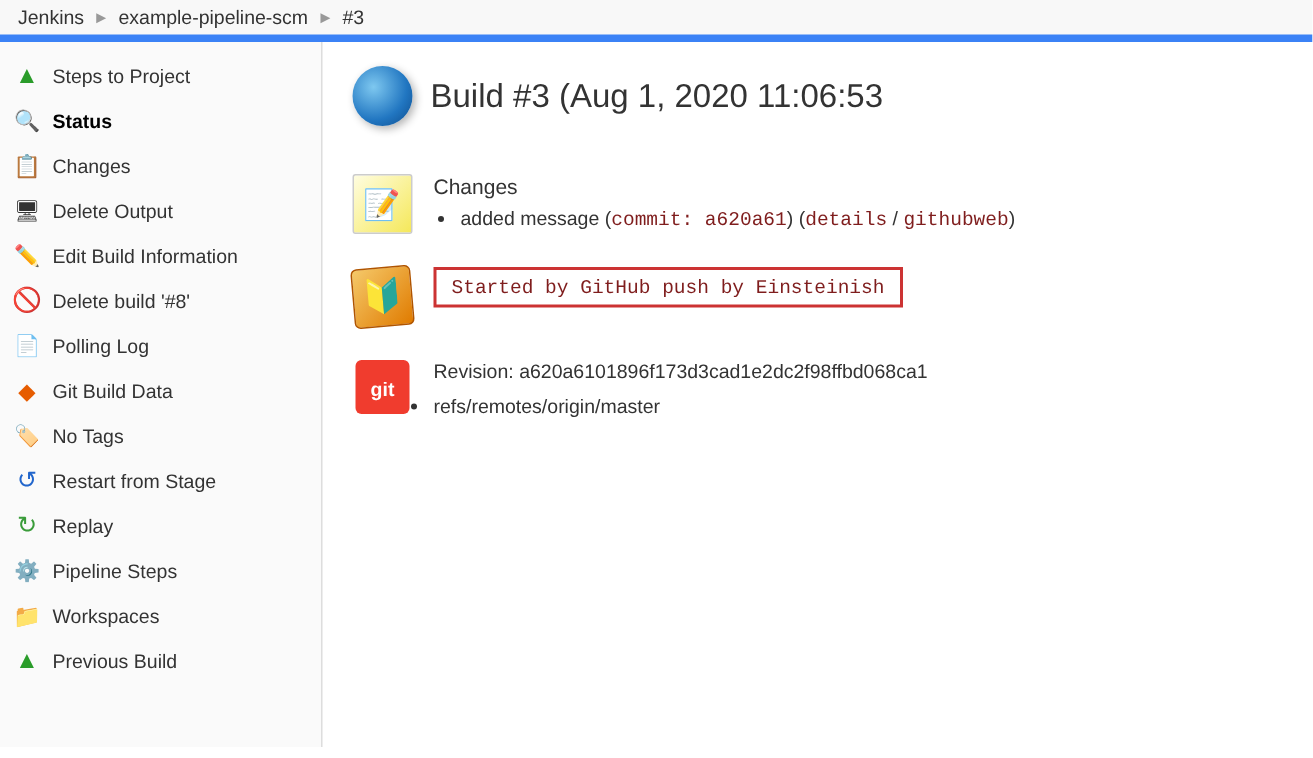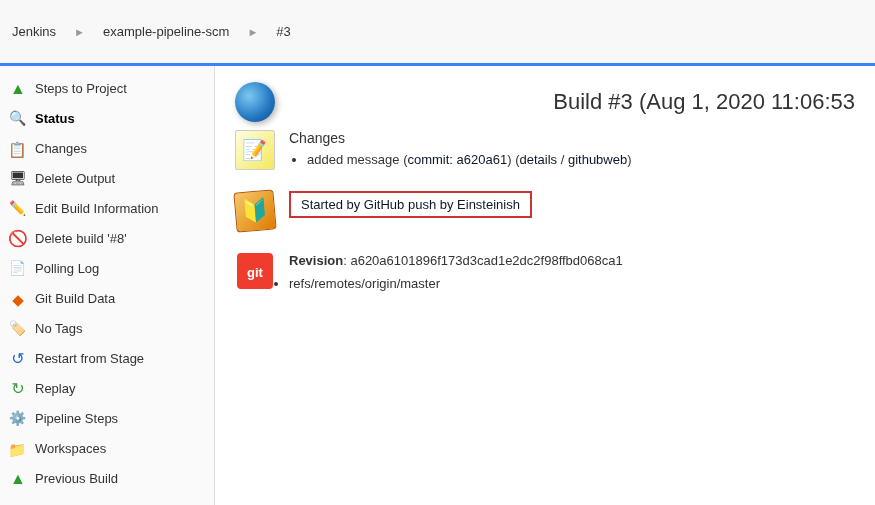--- a/index.html
+++ b/index.html
@@ -9,25 +9,25 @@
       background: #fff;
       color: #333;
       width: 875px;
       min-height: 505px;
     }
 
     
     .breadcrumb {
       display: flex;
       align-items: center;
-      padding: 24px 12px;
+      padding: 4px 12px;
       background: #f8f8f8;
-      border-bottom: 3px solid #3b82f6;
-      font-size: 13px;
-      gap: 18px;
+      border-bottom: 5px solid #3b82f6;
+      font-size: 13px;
+      gap: 6px;
     }
     .breadcrumb-sep {
       color: #999;
       font-size: 11px;
     }
     .breadcrumb a {
       color: #333;
       text-decoration: none;
     }
 
@@ -75,22 +75,21 @@
     .main {
       flex: 1;
       padding: 16px 20px;
       overflow-y: auto;
     }
 
     .build-title {
       display: flex;
       align-items: center;
       gap: 12px;
-      margin-bottom: 8px;
-      justify-content: space-between;
+      margin-bottom: 32px;
     }
     .build-title .ball {
       width: 40px;
       height: 40px;
       border-radius: 50%;
       background: radial-gradient(circle at 35% 35%, #7ec8f0, #2176c1 60%, #0d4a8a);
       flex-shrink: 0;
       box-shadow: 2px 2px 6px rgba(0,0,0,0.3);
     }
     .build-title h1 {
@@ -116,22 +115,23 @@
     }
     .section-content ul {
       margin-left: 18px;
       margin-top: 2px;
     }
     .section-content li {
       font-size: 13px;
       line-height: 1.6;
     }
     .section-content a {
-      color: #0f172a;
+      color: #7f1d1d;
       text-decoration: none;
+      font-family: Liberation Mono, monospace;
     }
 
     .started-by-link {
       display: inline-block;
       border: 2px solid #cc3333;
       padding: 4px 10px;
       color: #3366cc;
       text-decoration: none;
       font-size: 13px;
       cursor: pointer;
@@ -150,21 +150,21 @@
       flex-shrink: 0;
       display: flex;
       align-items: center;
       justify-content: flex-start;
     }
     .revision-content .revision-text {
       font-size: 13px;
       line-height: 1.6;
     }
     .revision-content .revision-text strong {
-      font-weight: bold;
+      font-weight: normal;
     }
     .revision-content ul {
       margin-top: 2px;
     }
     .revision-content li {
       font-size: 13px;
       line-height: 1.6;
       color: #333;
     }
 

